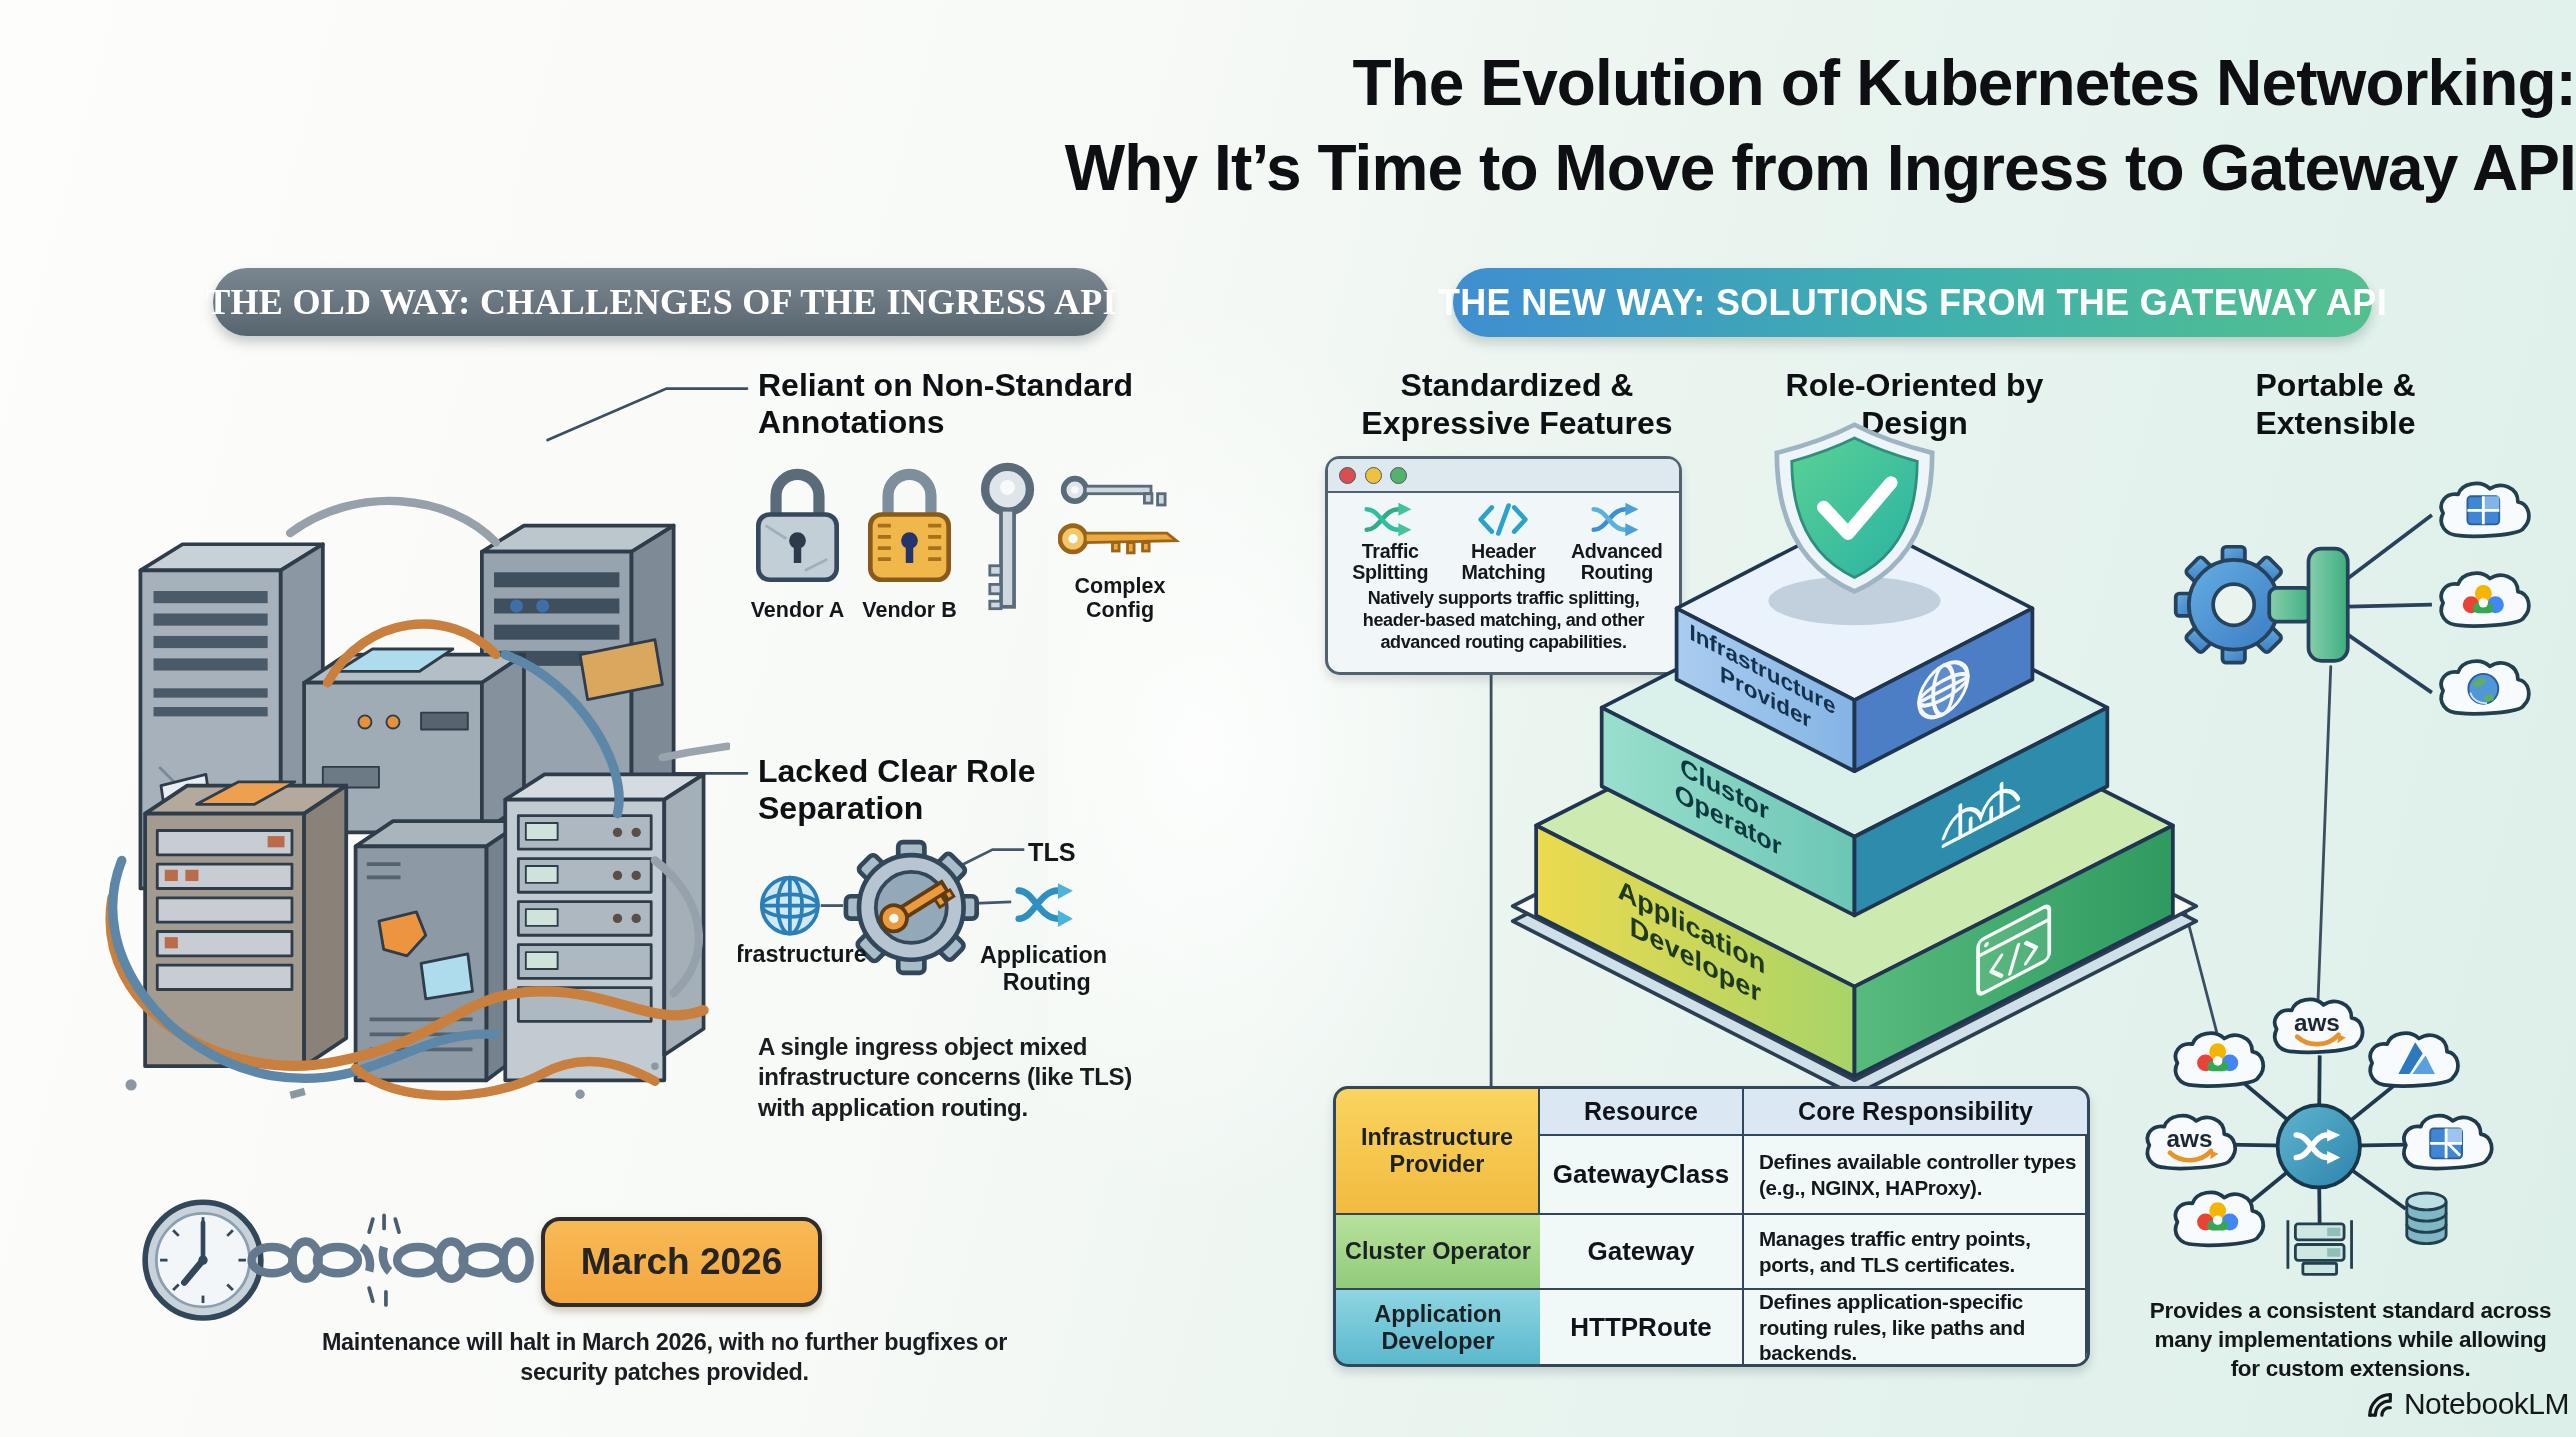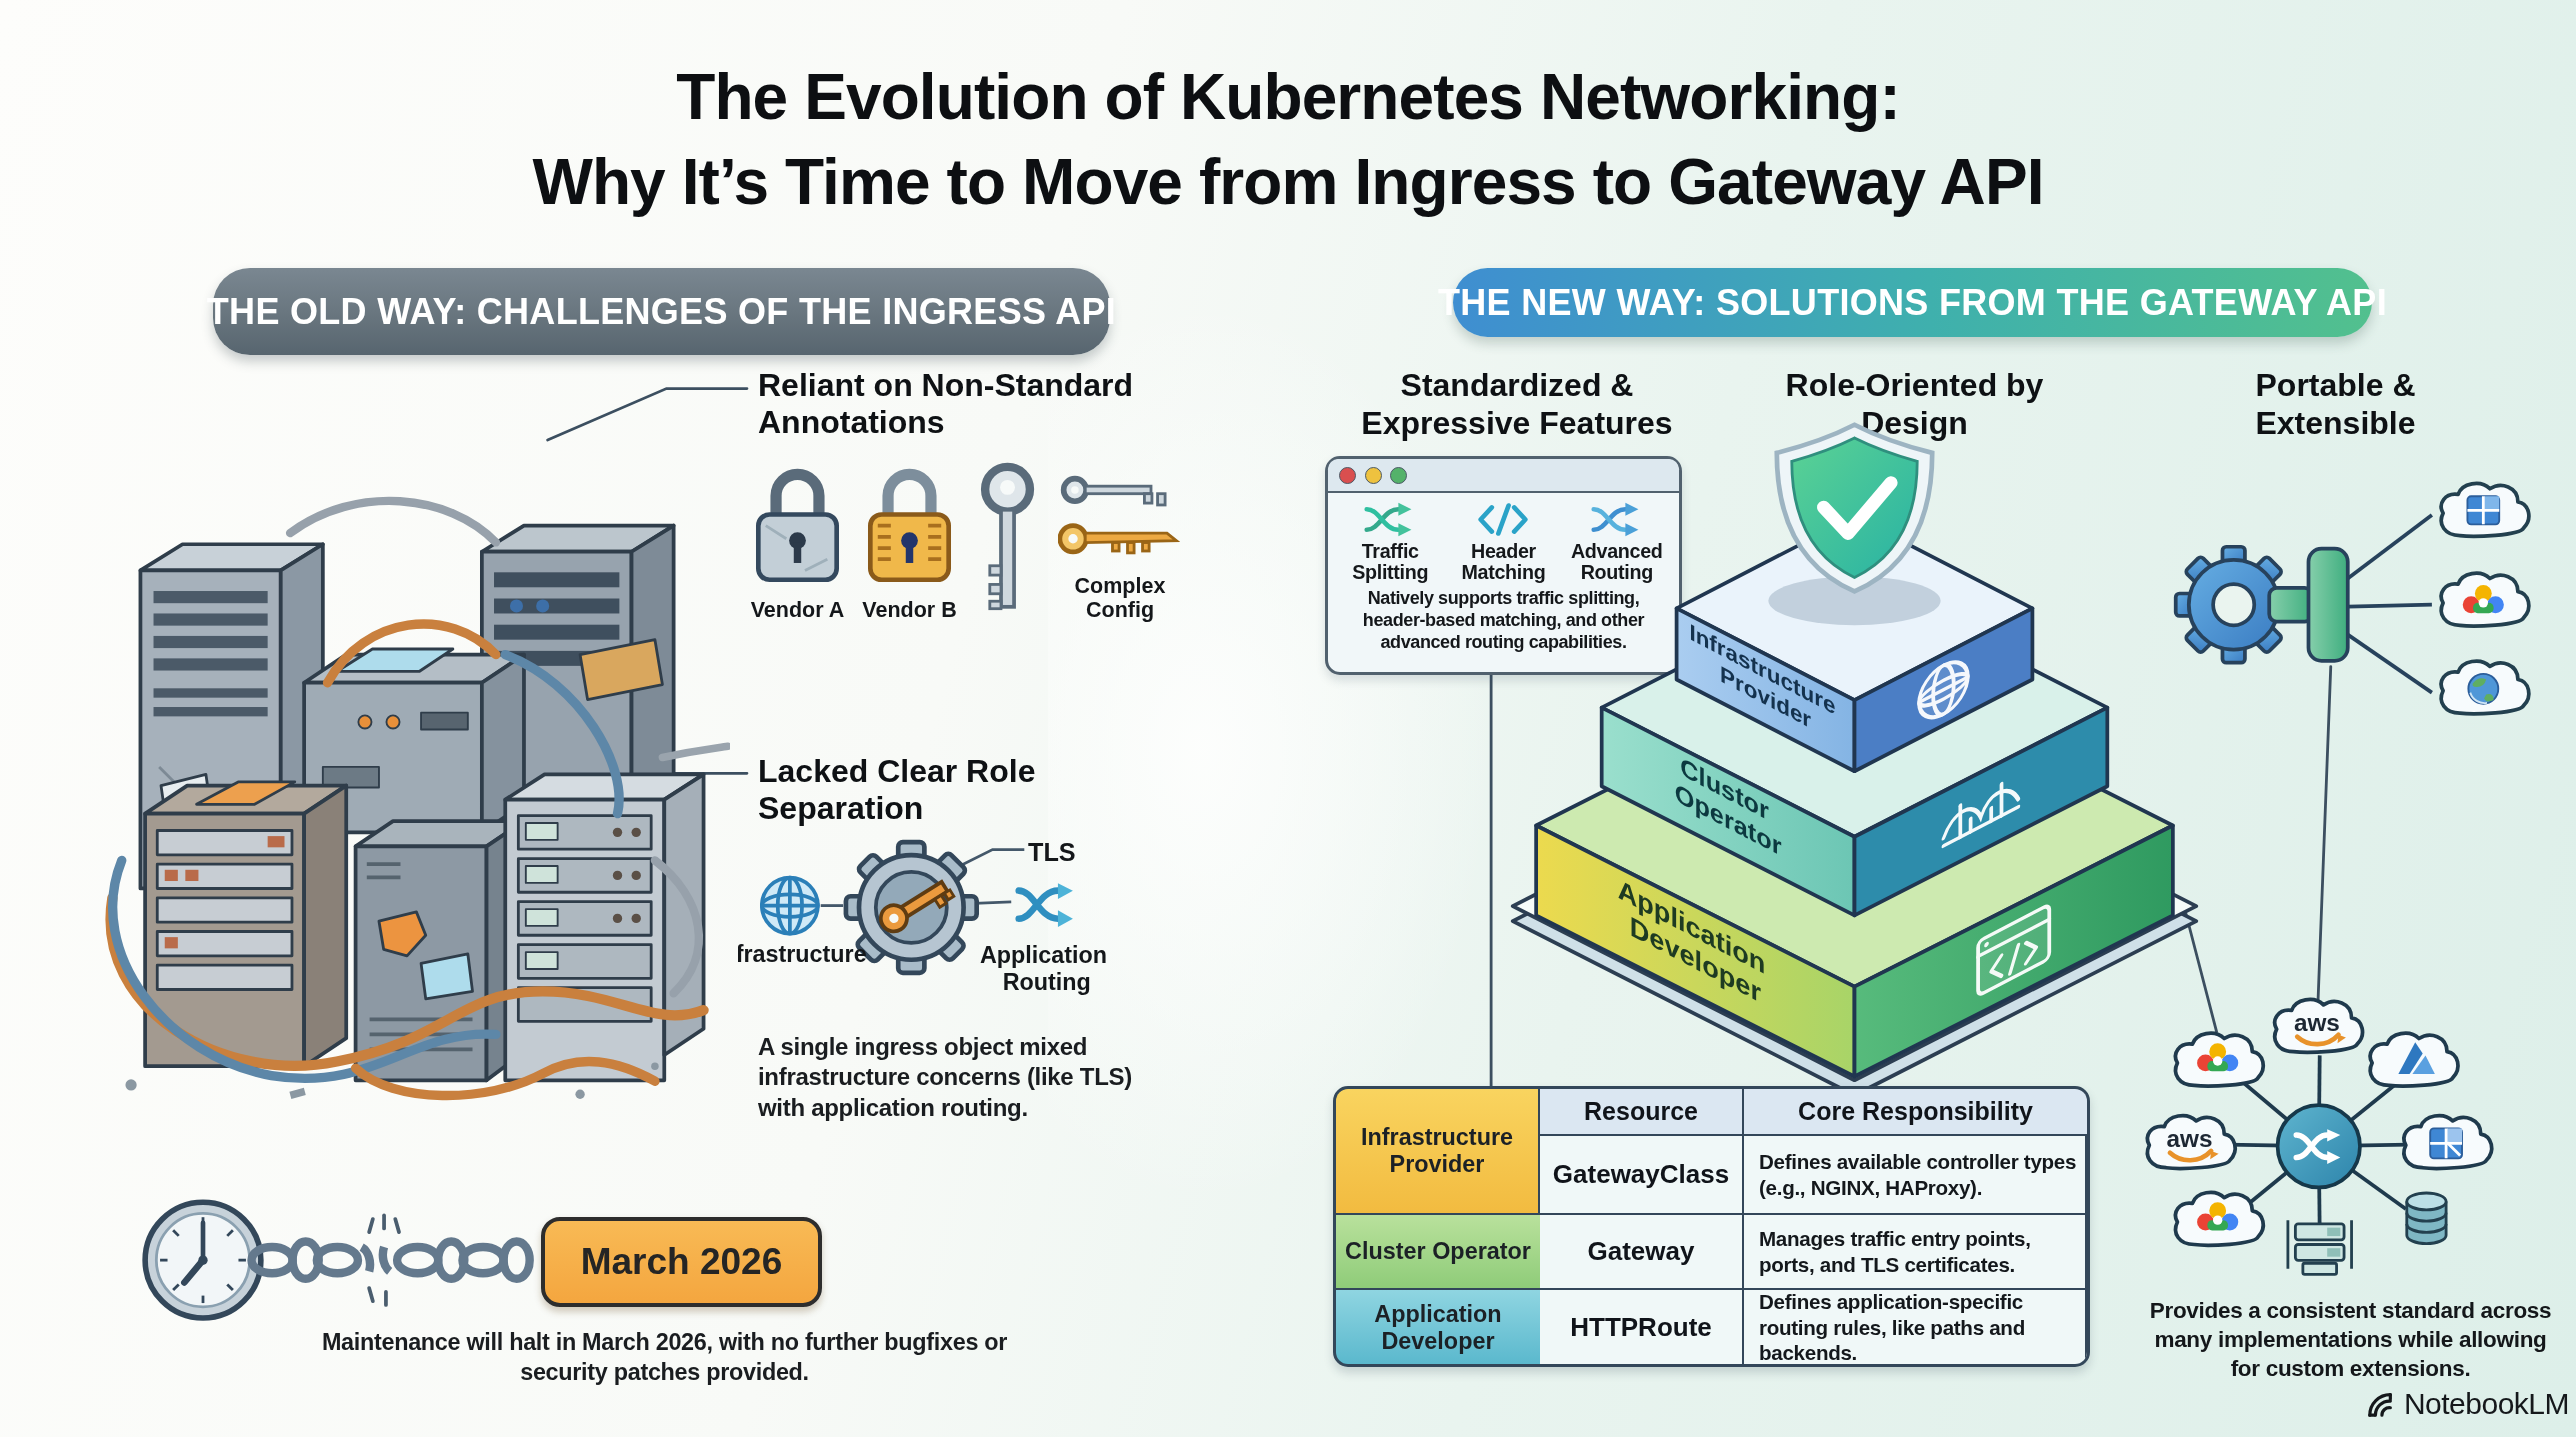--- a/index.html
+++ b/index.html
@@ -4,25 +4,25 @@
 <style>
   html,body{margin:0;padding:0;background:#e8e8e8;}
   #canvas{
     position:relative;width:2576px;height:1438px;overflow:hidden;
     background:linear-gradient(105deg,#fdfdfb 0%,#f8faf7 38%,#e9f4ef 62%,#ddefe9 100%);
     font-family:"Liberation Sans",sans-serif;color:var(--c-ink,#15181b);
   }
   .abs{position:absolute;}
   .swoosh{left:1048px;top:300px;width:440px;height:899px;
     background:radial-gradient(ellipse at 35% 50%, rgba(253,254,253,.95), rgba(253,254,253,0) 72%);}
-  .title{top:55px;left:0;right:0;text-align:center;font-weight:bold;font-size:64px;line-height:1.33;letter-spacing:-0.9px;color:#0d0f12;}
+  .title{top:41px;left:0;right:0;text-align:right;font-weight:bold;font-size:64px;line-height:1.33;letter-spacing:-0.9px;color:#0d0f12;}
   .pill{display:flex;align-items:center;justify-content:center;border-radius:37px;color:#fff;
     font-weight:bold;font-size:36px;letter-spacing:0.3px;white-space:nowrap;}
-  .pill-old{left:213px;top:268px;width:897px;height:87px;
-    background:linear-gradient(180deg,#7a8791,var(--c-old-pill,#68757e) 55%,#57656f);box-shadow:0 6.6px 11.2px rgba(40,55,65,.25);}
+  .pill-old{left:213px;top:268px;width:897px;height:68px;
+    background:linear-gradient(180deg,#7a8791,var(--c-old-pill,#68757e) 55%,#57656f);box-shadow:0 6.6px 11.2px rgba(40,55,65,.25);font-family:Liberation Serif, serif;}
   .pill-new{left:1453px;top:268px;width:919px;height:69px;
     background:linear-gradient(90deg,var(--c-new-pill-a,#3f8ed1),#3fb0ad 52%,var(--c-new-pill-b,#52c08e));box-shadow:0 6.6px 11.2px rgba(40,75,65,.22);}
   .h-sec{font-weight:bold;font-size:32px;line-height:1.16;color:#0e1114;}
   .body-txt{font-weight:bold;font-size:24px;line-height:1.27;color:#1a1d20;letter-spacing:-0.3px;}
   .icon-row{display:flex;align-items:flex-end;gap:15px;}
   .icon-item{display:flex;flex-direction:column;align-items:center;}
   .icon-cap{font-weight:bold;font-size:21.5px;margin-top:7.5px;text-align:center;line-height:1.1;color:#14171a;}
   .col-h{font-weight:bold;font-size:32px;line-height:1.18;text-align:center;color:#0e1114;}
   
   .card{left:1325px;top:456px;width:351px;height:213px;background:#f1f7f9;border:3.7px solid #51616e;border-radius:15px;box-shadow:0 5.6px 9.4px rgba(50,70,85,.15);}

